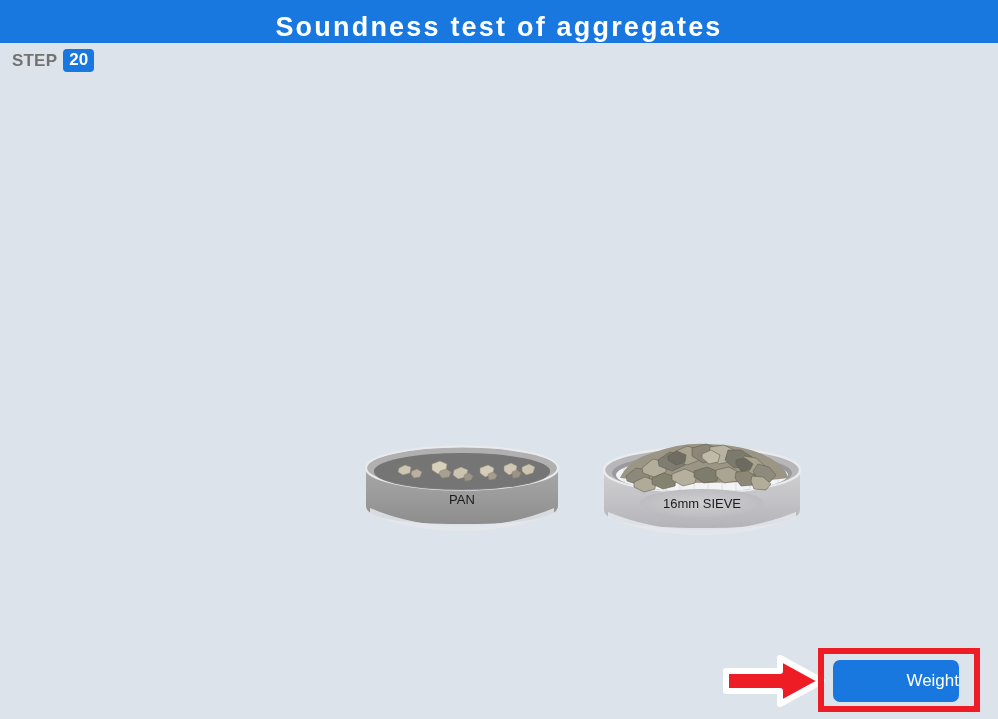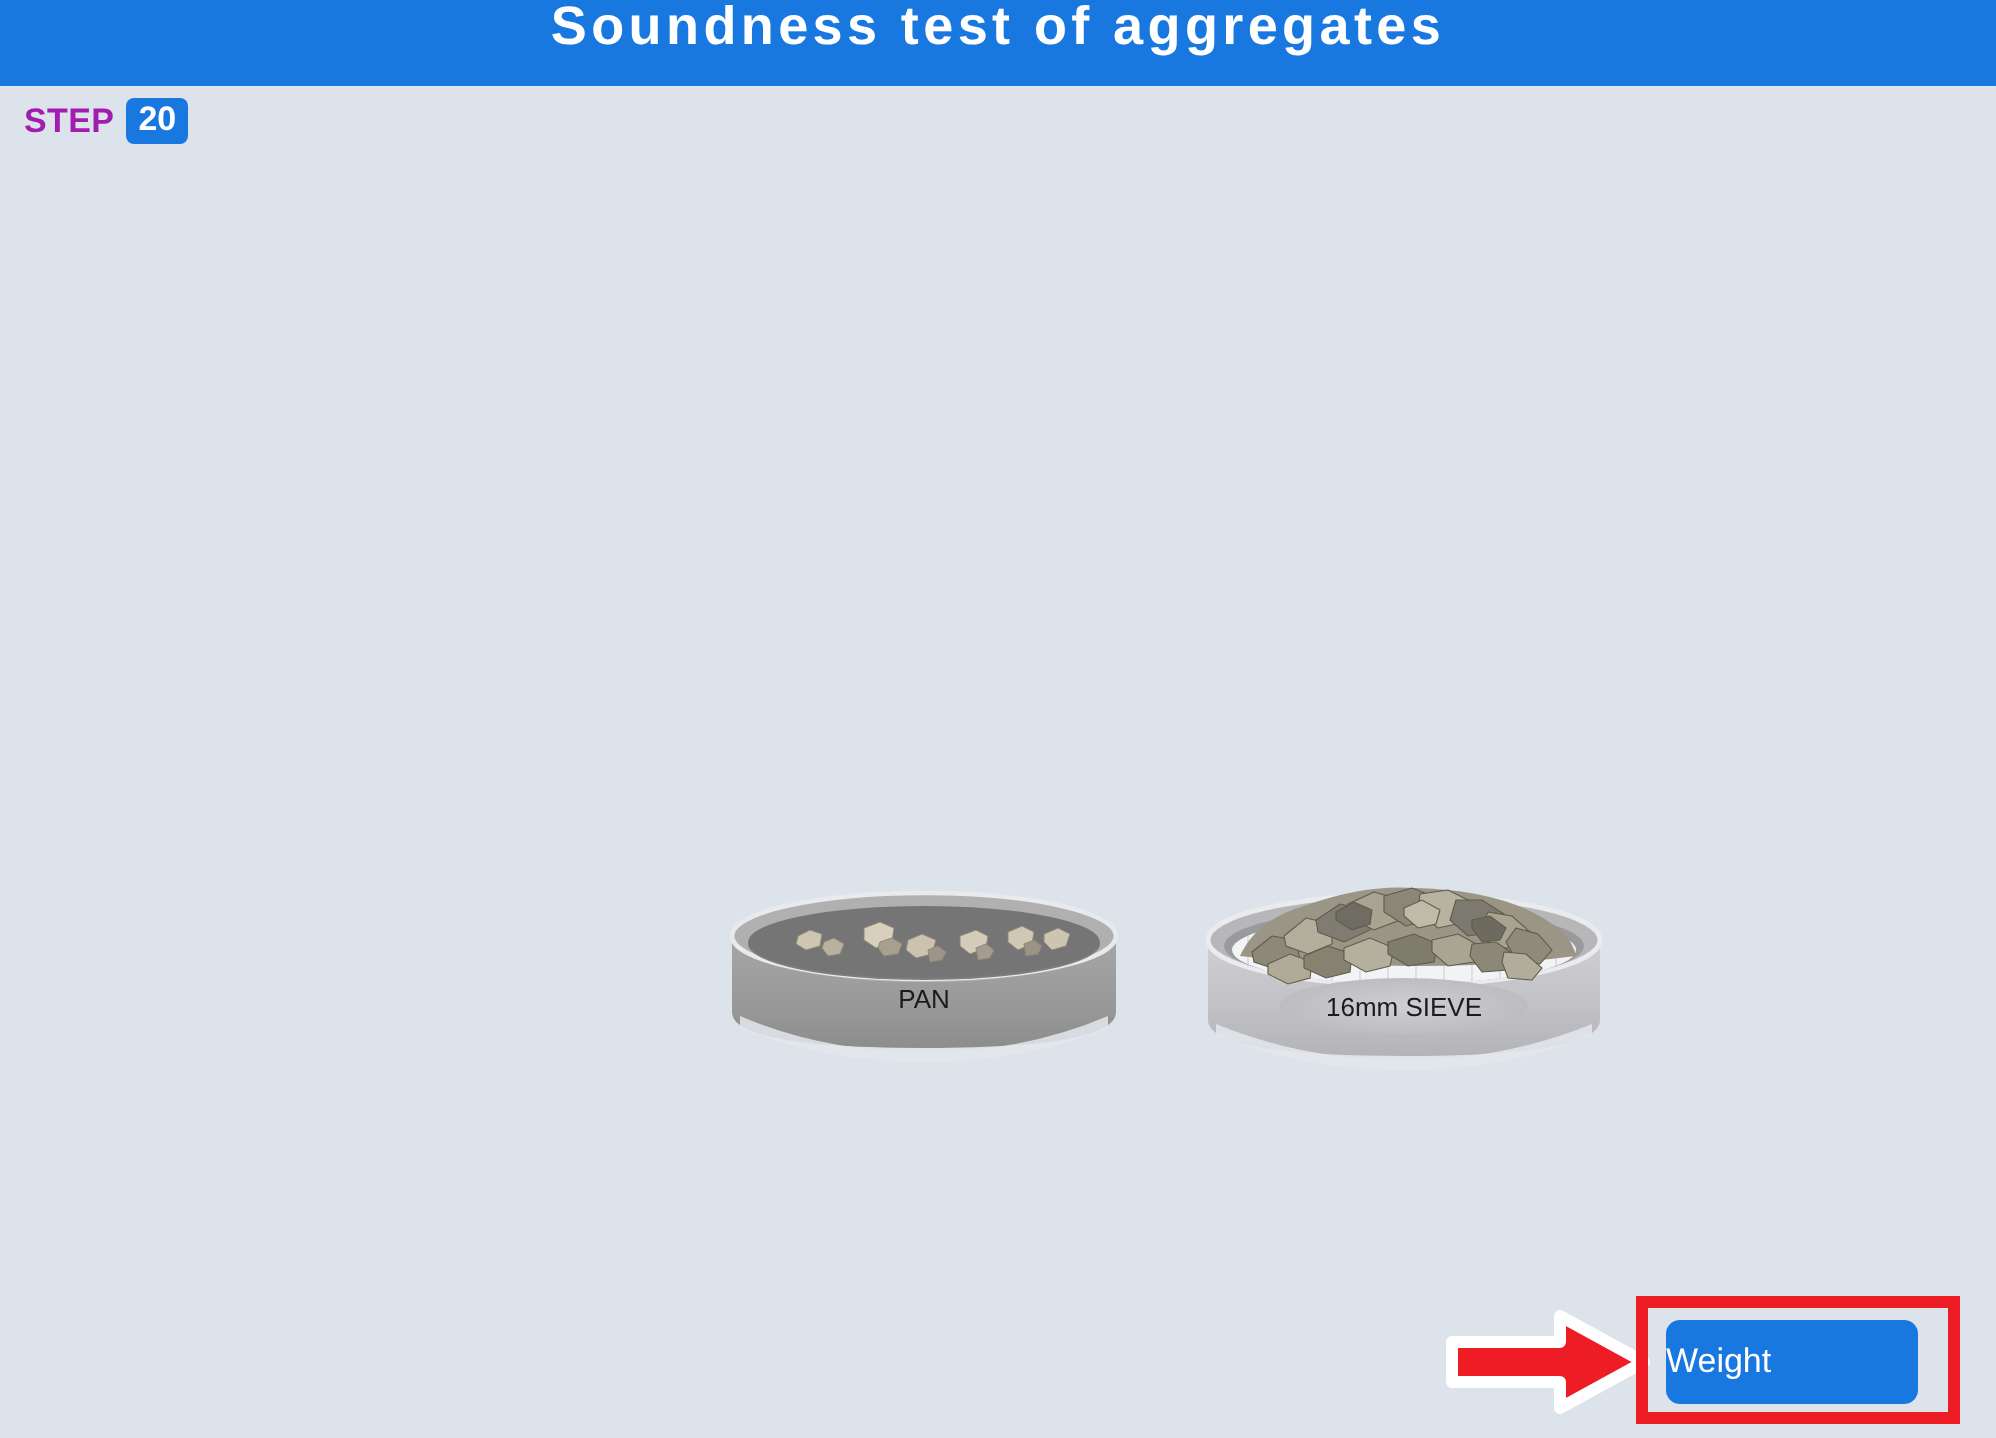--- a/index.html
+++ b/index.html
@@ -19,20 +19,21 @@
   }
 
   
   .titlebar {
     position: absolute;
     left: 0; top: 0;
     width: 998px;
     height: 54px;
     background: #1878e0;
     display: flex;
+    align-items: center;
     justify-content: center;
   }
   .titlebar .title-text {
     color: #ffffff;
     font-size: 27px;
     font-weight: bold;
     letter-spacing: 2.2px;
     line-height: 1;
     white-space: nowrap;
   }
@@ -45,21 +46,21 @@
     height: 35px;
     background: #dde3ea;
     display: flex;
     align-items: center;
     padding-left: 12px;
     box-sizing: border-box;
   }
   .step-word {
     font-size: 17px;
     font-weight: bold;
-    color: #a21caf;
+    color: #737373;
     letter-spacing: 0.2px;
     margin-right: 6px;
   }
   .step-badge {
     background: #1878e0;
     color: #ffffff;
     font-size: 17px;
     font-weight: bold;
     border-radius: 4px;
     padding: 1px 6px 2px 6px;
@@ -106,21 +107,21 @@
     top: 660px;
     width: 126px;
     height: 42px;
     background: #1878e0;
     border: none;
     border-radius: 7px;
     color: #ffffff;
     font-family: "Liberation Sans", sans-serif;
     font-size: 17px;
     line-height: 42px;
-    text-align: left;
+    text-align: right;
     padding: 0;
     cursor: pointer;
   }
   .arrow-wrap {
     position: absolute;
     left: 722px;
     top: 655px;
     width: 104px;
     height: 52px;
   }

